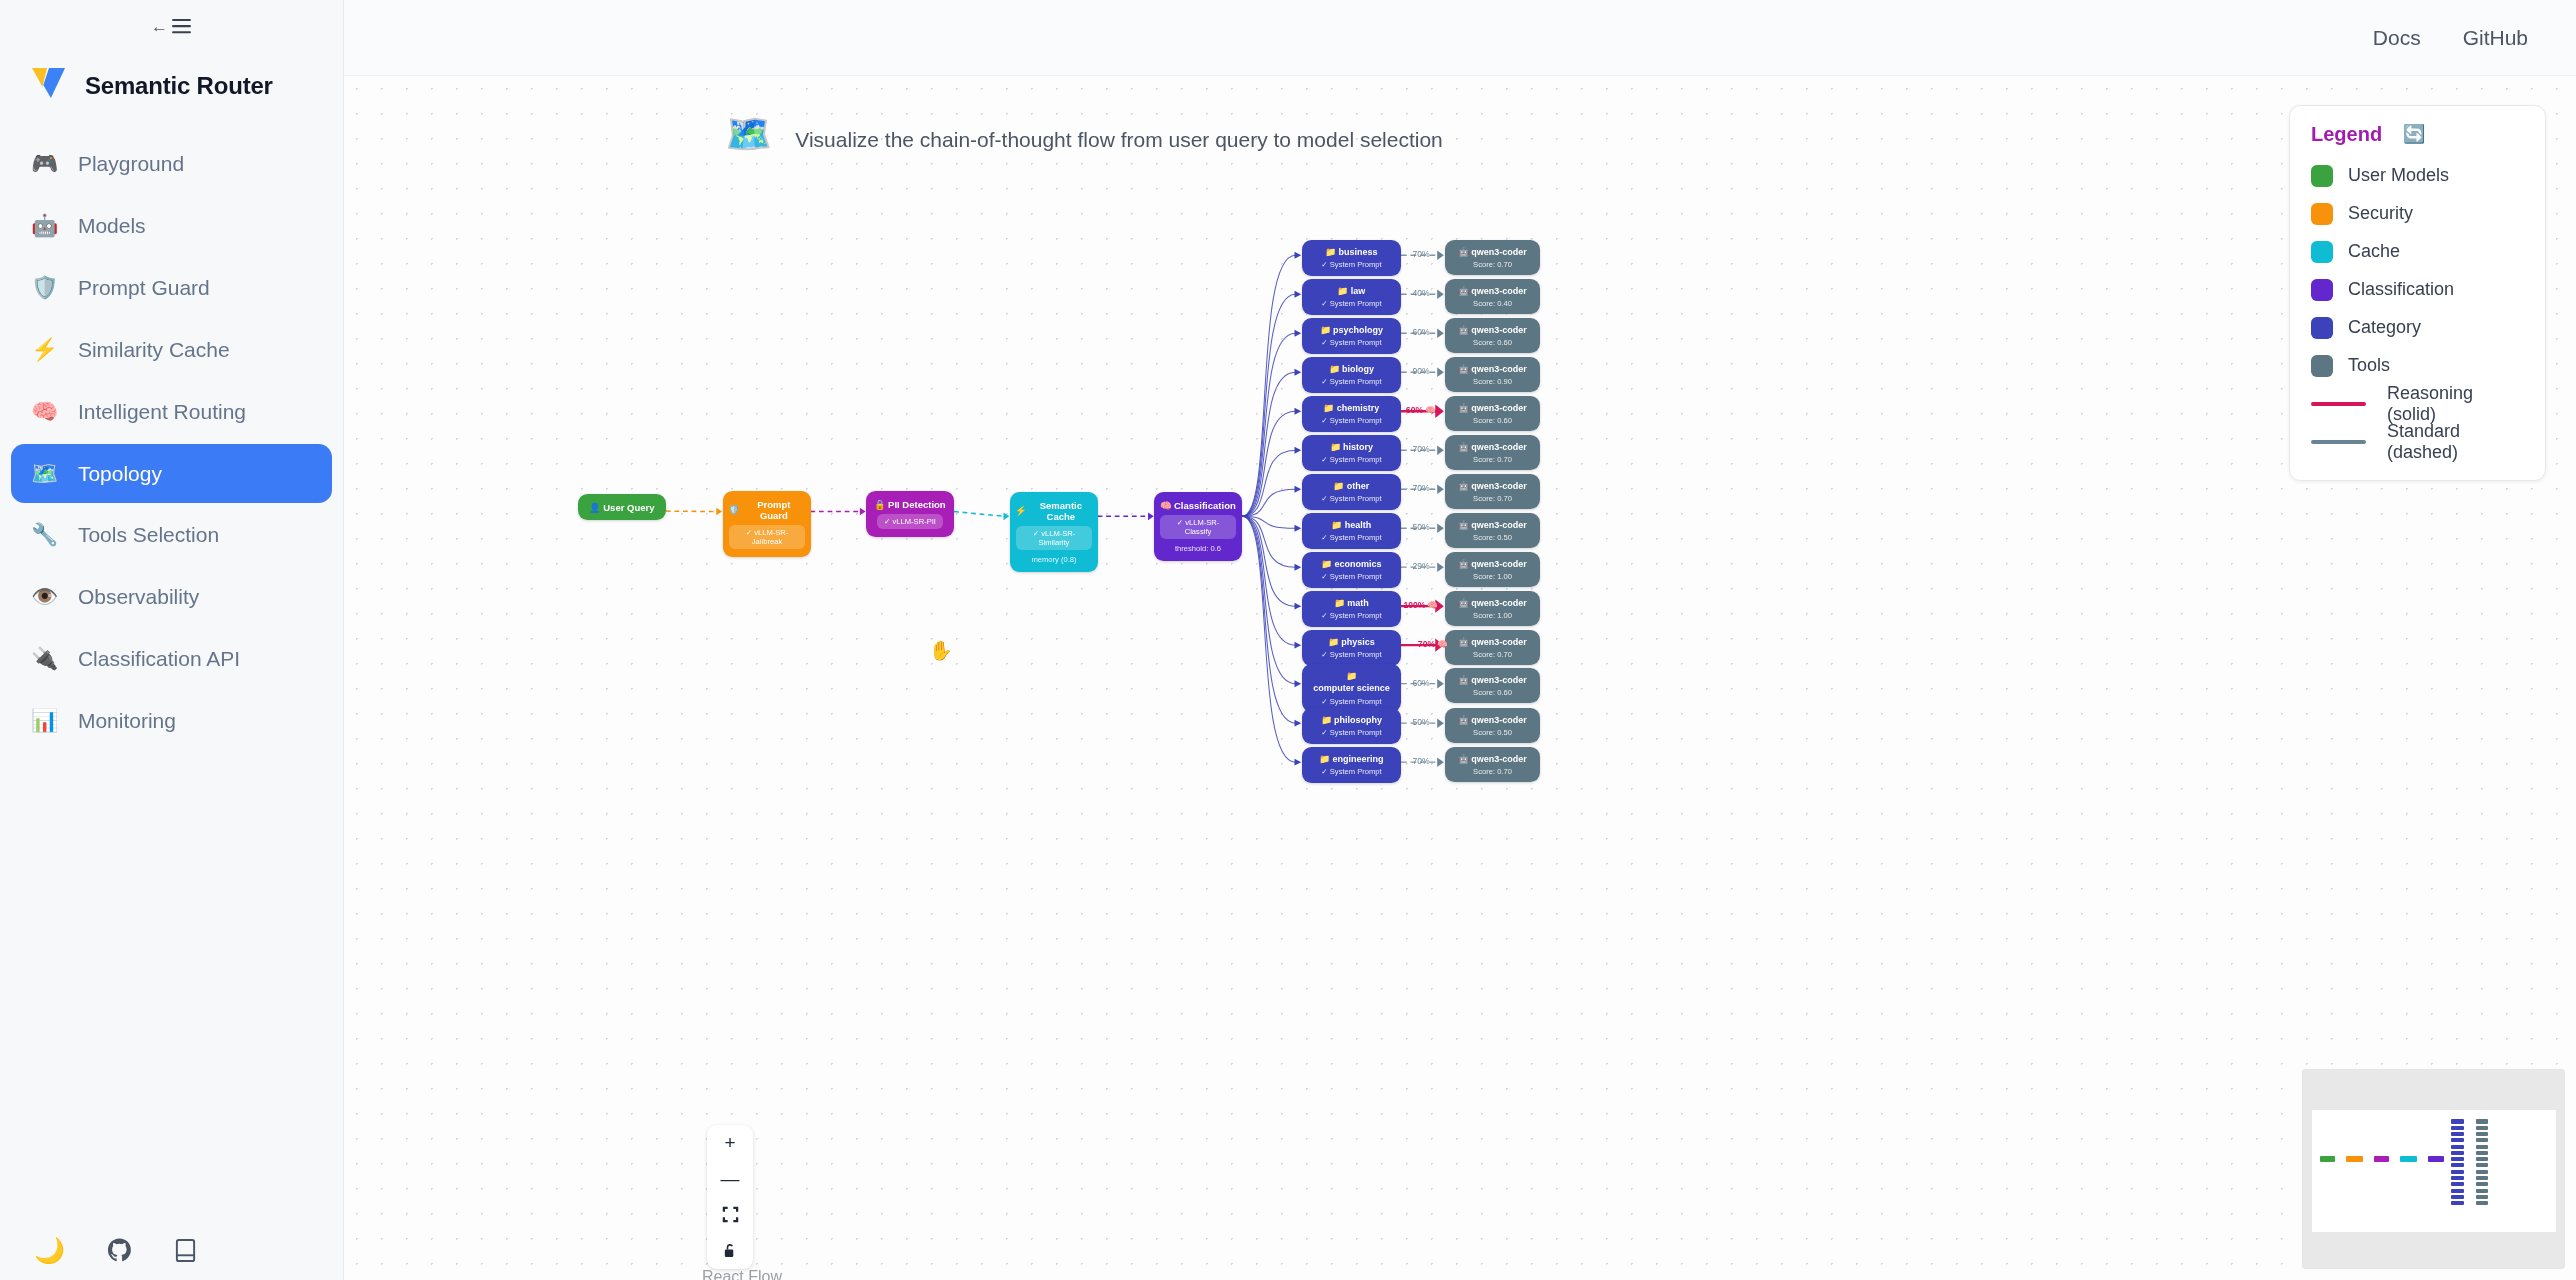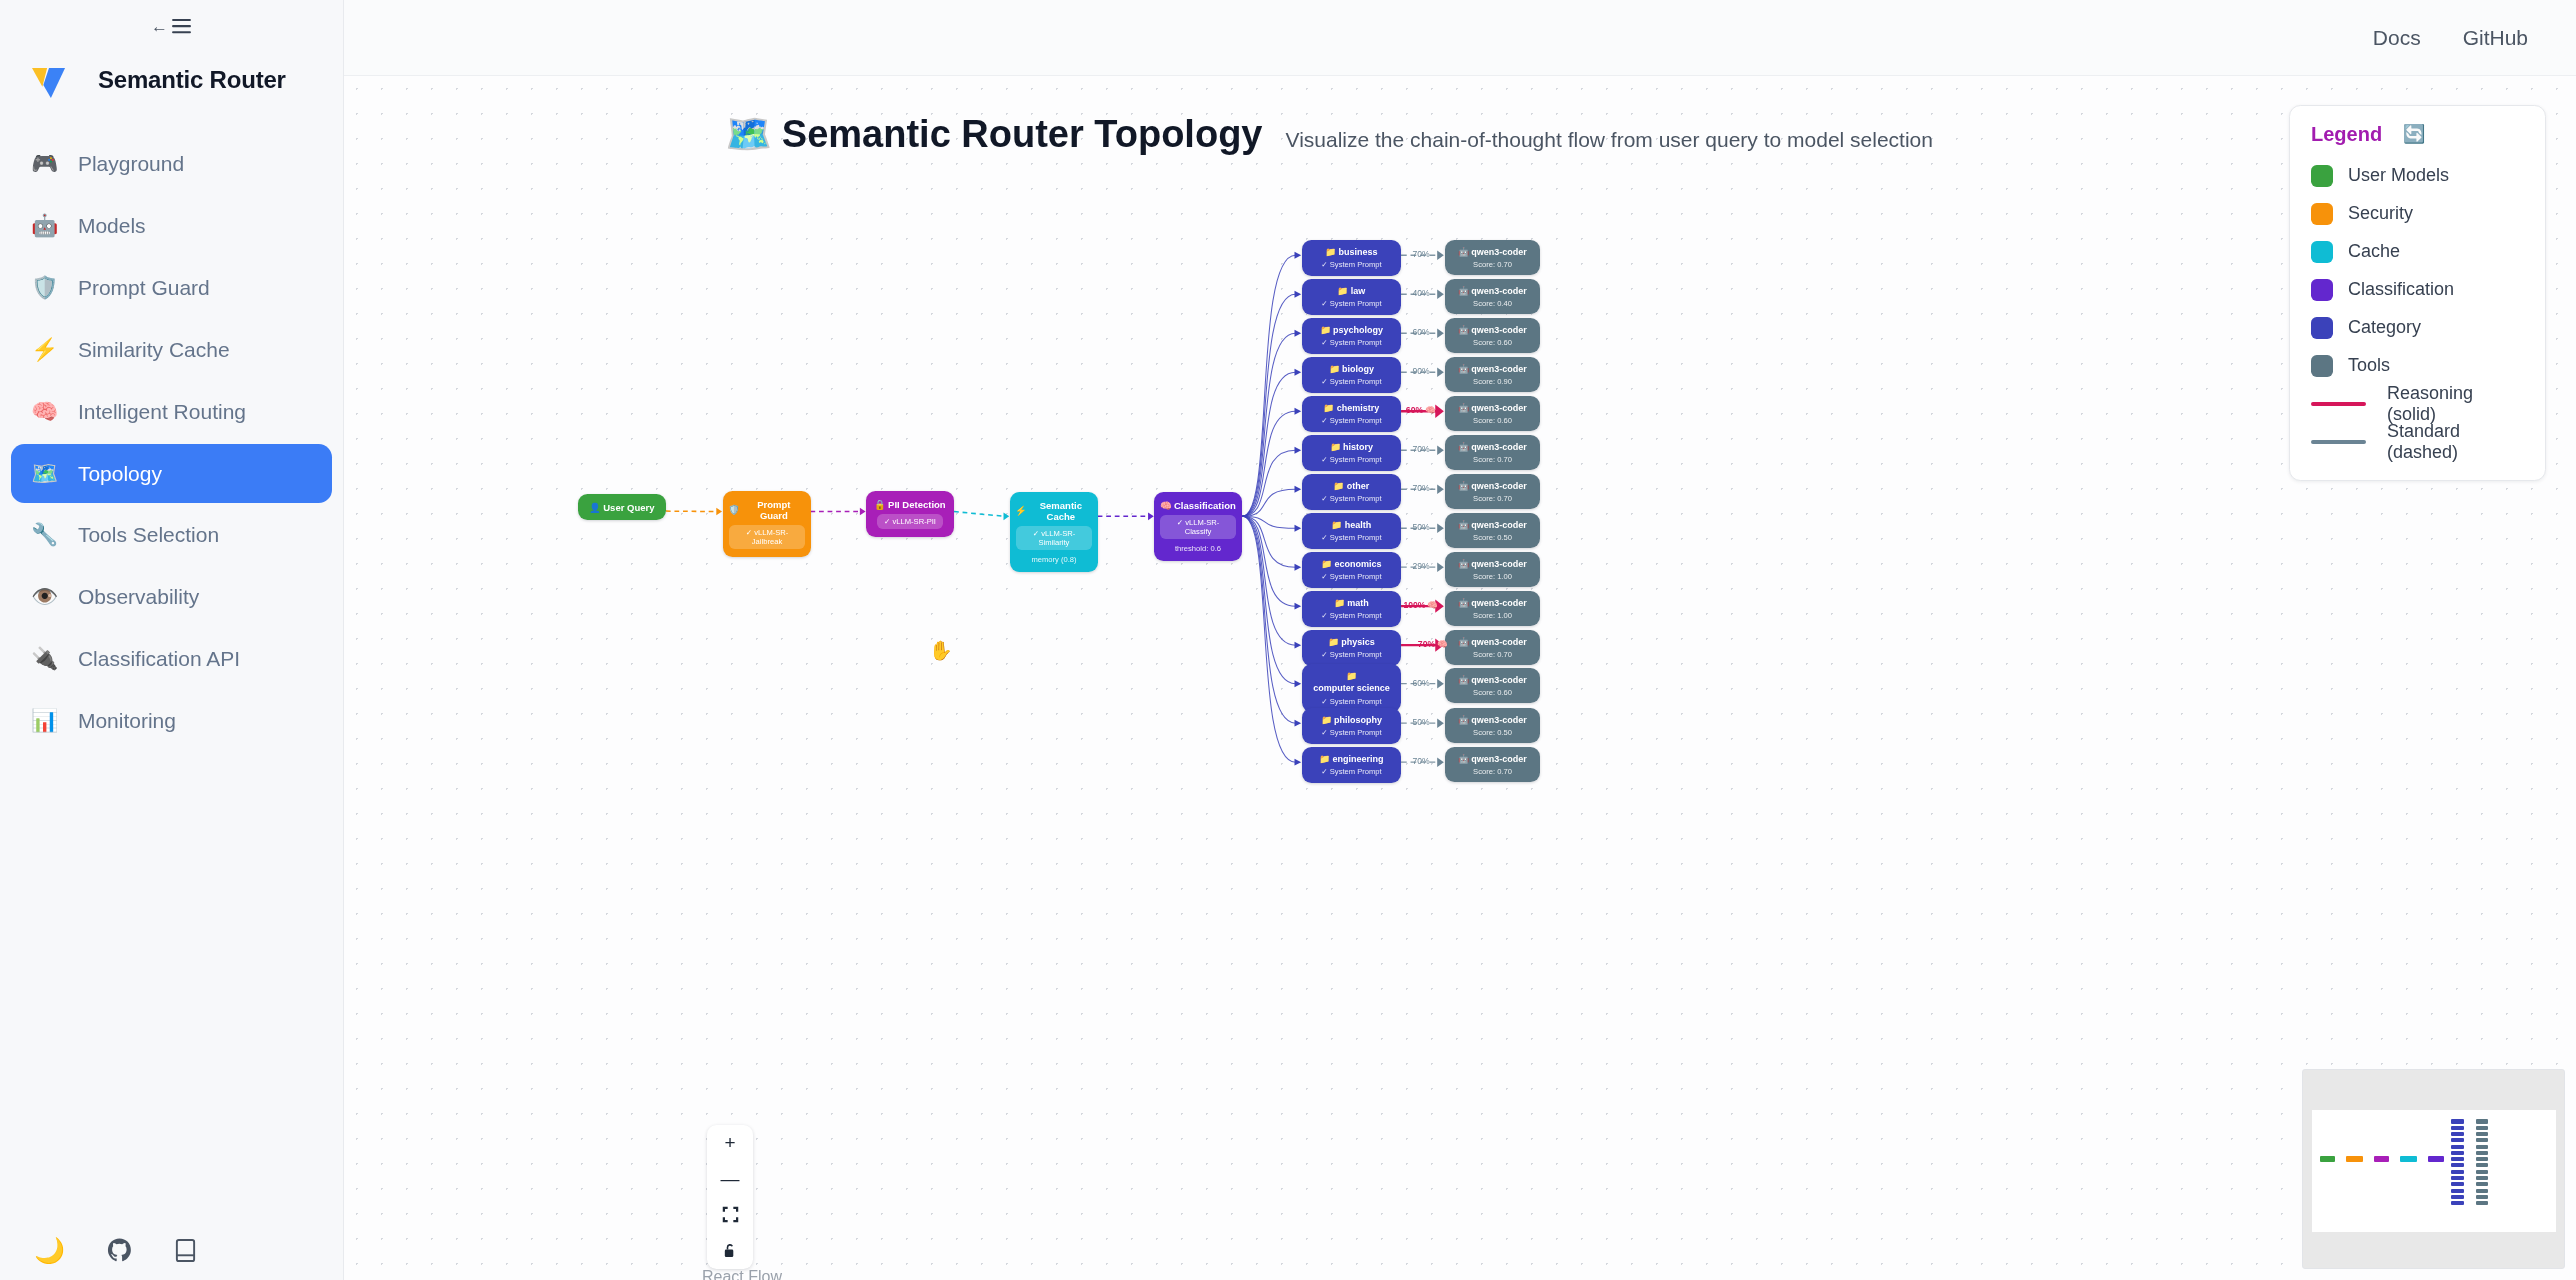--- a/index.html
+++ b/index.html
@@ -19,21 +19,21 @@
     display: flex; flex-direction: column;
     position: relative;
     flex: 0 0 344px;
   }
   .collapse-row { height: 53px; display: flex; align-items: center; justify-content: center; }
   .collapse-btn {
     display: flex; align-items: center; gap: 2.9px;
     color: #4b5563; font-size: 21px; line-height: 1;
     cursor: pointer; padding: 3.8px 7.6px;
   }
-  .brand { display: flex; align-items: flex-start; gap: 30px; padding: 13.3px 0 13.3px 30px; }
+  .brand { display: flex; align-items: flex-end; gap: 17px; padding: 13.3px 0 13.3px 30px; }
   .brand-logo { width: 38px; height: 34px; position: relative; flex: 0 0 38px; }
   .brand-logo svg { display: block; }
   .brand-name { font-size: 24px; font-weight: bold; color: #111827; letter-spacing: -0.2px; }
 
   .nav { margin-top: 21px; display: flex; flex-direction: column; gap: 2.9px; padding: 0 11.4px; }
   .nav-item {
     display: flex; align-items: center; gap: 19px;
     height: 59px; padding: 0 19px;
     border-radius: 13.3px; cursor: pointer;
     color: #64748b; font-size: 21px;
@@ -227,21 +227,20 @@
     <div class="topbar">
       <a>Docs</a>
       <a>GitHub</a>
     </div>
 
     <div class="canvas">
 
       <div class="page-head">
         <h1 class="page-title">
           <span>🗺️</span>
-          <span>Semantic Router Topology</span>
         </h1>
         <div class="page-sub">Visualize the chain-of-thought flow from user query to model selection</div>
       </div>
 
       <div class="canvas-inner">
         <svg class="edges" id="edges" viewBox="0 0 2346 1266" width="2232" height="1204">
             <path d="M338,457.5 L392,458" stroke="#f7920a" stroke-width="1.6" stroke-dasharray="5 4" fill="none"></path>
             <polygon points="391,454 397,458 391,462" fill="#f7920a"></polygon>
             <path d="M490,458 L543,458" stroke="#a81fb8" stroke-width="1.6" stroke-dasharray="5 4" fill="none"></path>
             <polygon points="542,454 548,458 542,462" fill="#a81fb8"></polygon>

